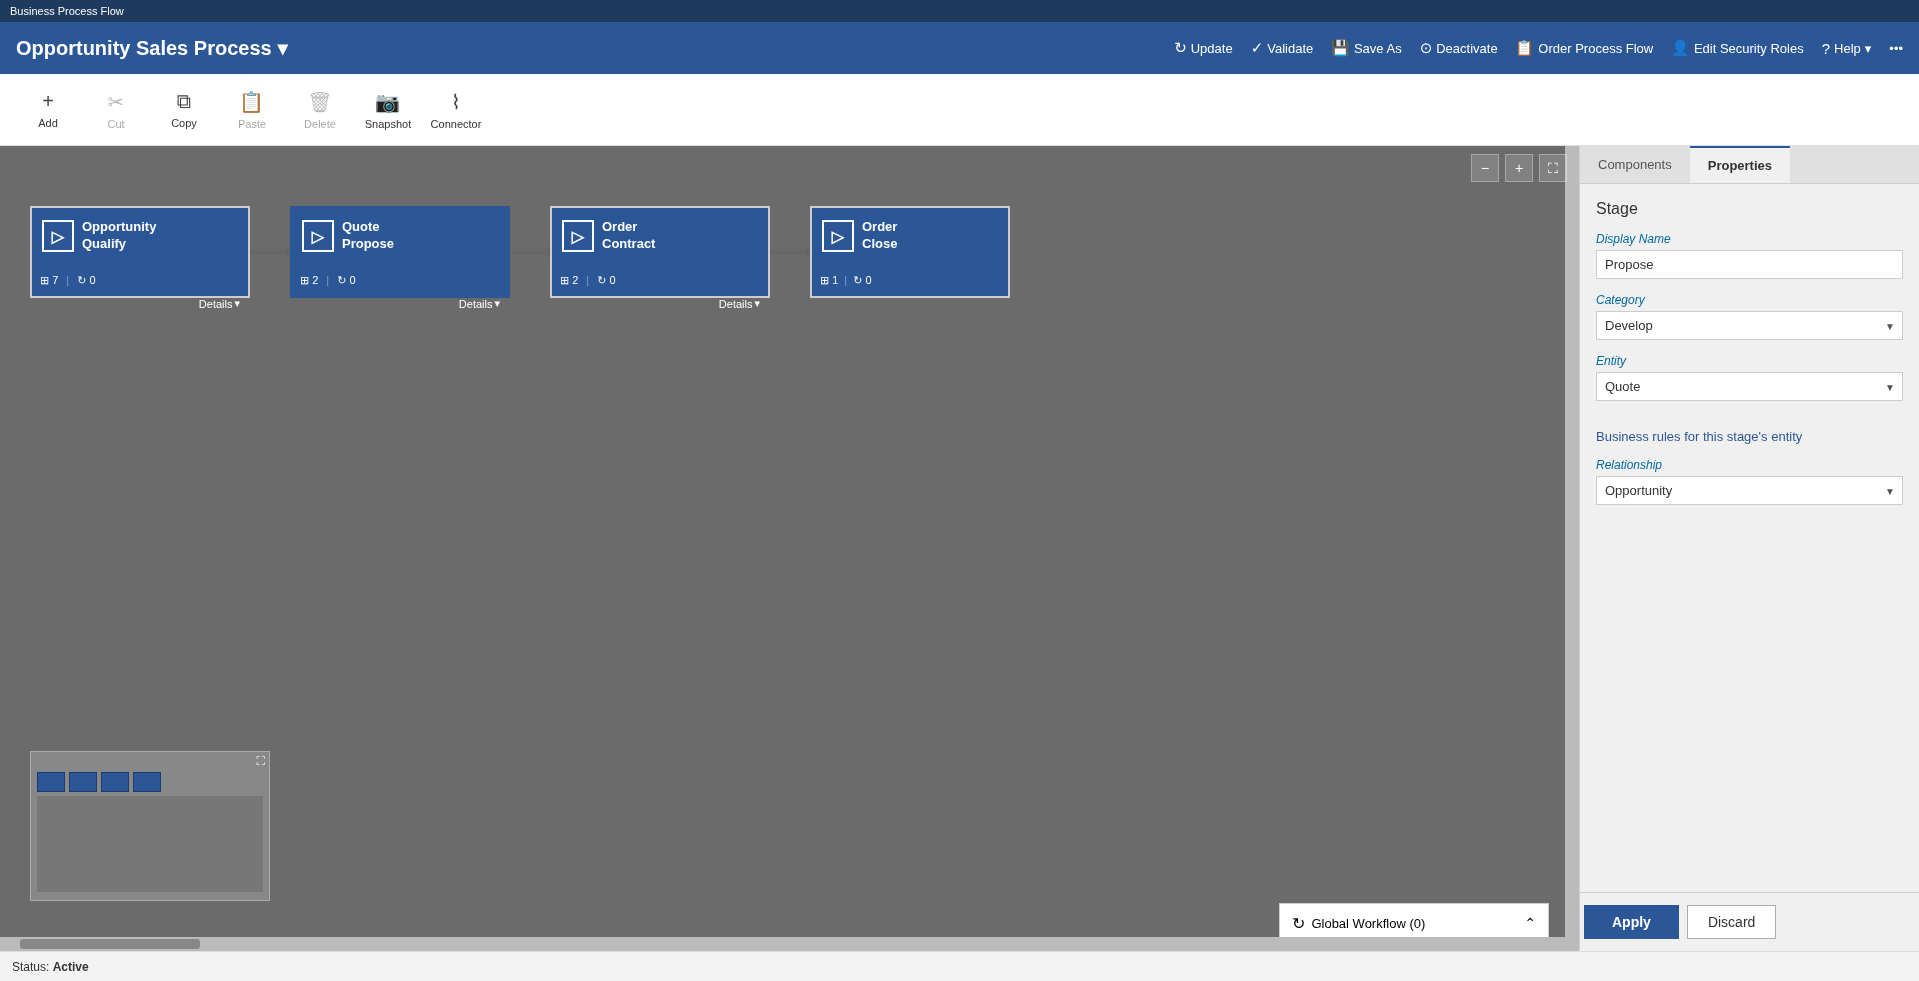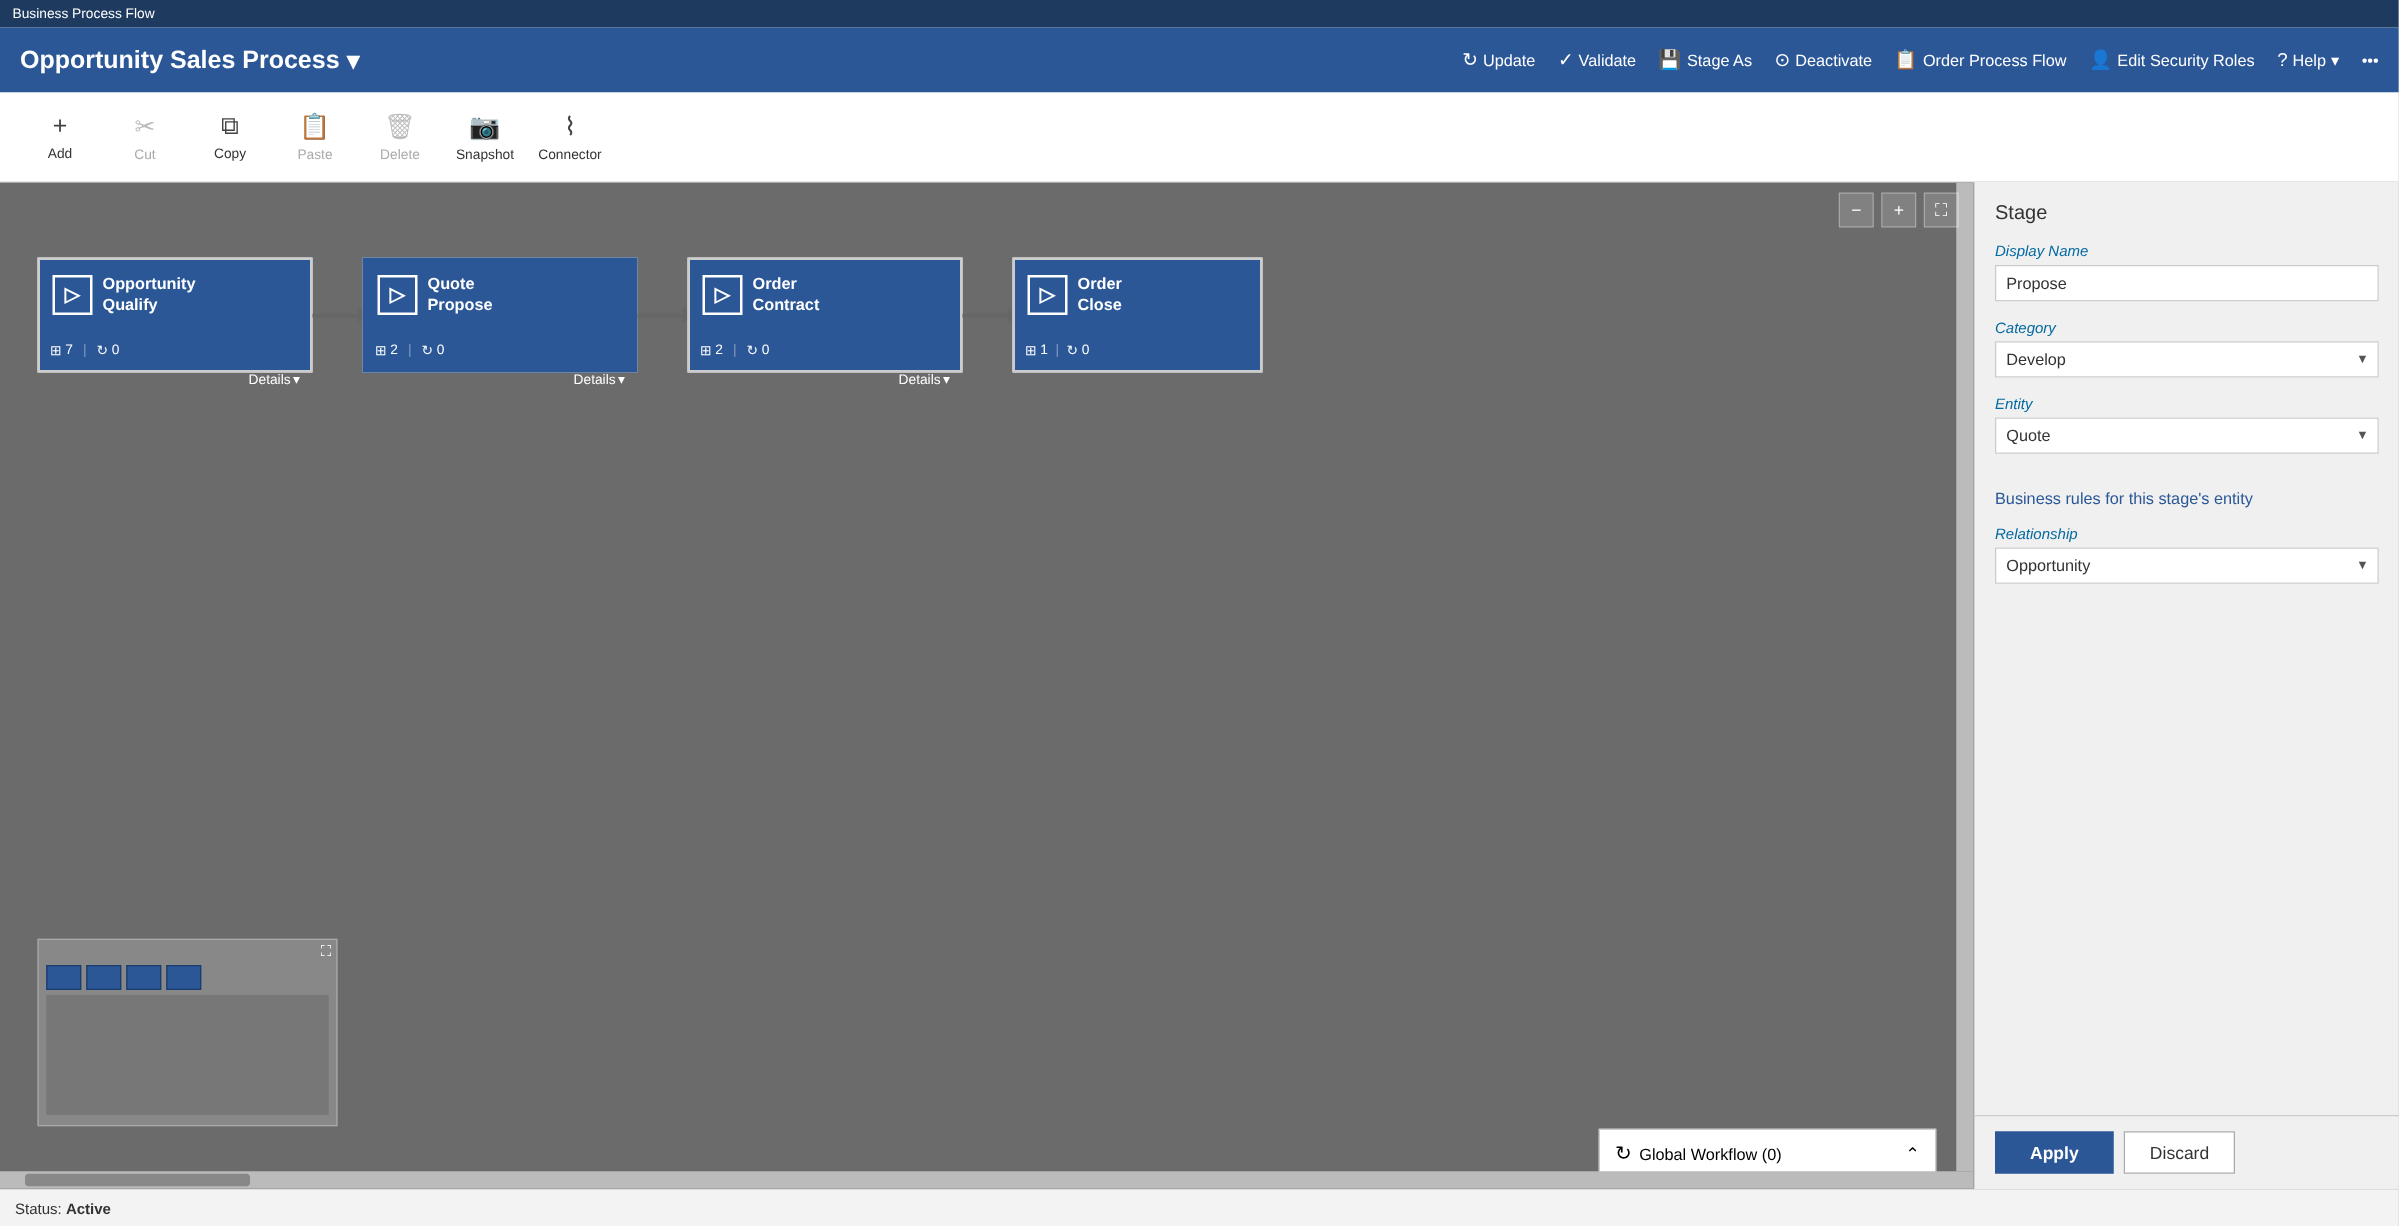--- a/index.html
+++ b/index.html
@@ -349,21 +349,21 @@
       pointer-events: none;
     }
     .business-rules-link {
       color: #2b5797;
       font-size: 13px;
       cursor: pointer;
       margin-top: 28px;
       display: block;
     }
     #panel-actions {
-      padding: 12px 16px;
+      padding: 12px 4px;
       display: flex;
       gap: 8px;
       border-top: 1px solid #ccc;
       background: #f0f0f0;
     }
     .btn-apply {
       background: #2b5797;
       color: #fff;
       border: none;
       padding: 8px 28px;
@@ -409,21 +409,21 @@
     <div class="nav-action">
       <span class="nav-icon">↻</span>
       <span>Update</span>
     </div>
     <div class="nav-action">
       <span class="nav-icon">✓</span>
       <span>Validate</span>
     </div>
     <div class="nav-action">
       <span class="nav-icon">💾</span>
-      <span>Stage As</span>
+      <span>Save As</span>
     </div>
     <div class="nav-action">
       <span class="nav-icon">⊙</span>
       <span>Deactivate</span>
     </div>
     <div class="nav-action">
       <span class="nav-icon">📋</span>
       <span>Order Process Flow</span>
     </div>
     <div class="nav-action">
@@ -602,20 +602,28 @@
 
     <div id="canvas-hscroll">
       <div id="canvas-hscroll-thumb"></div>
     </div>
 
     <div id="canvas-vscroll"></div>
 
   </div>
 
   <div id="right-panel">
+    <div id="panel-tabs">
+      <button class="panel-tab">
+        <span>Components</span>
+      </button>
+      <button class="panel-tab active">
+        <span>Properties</span>
+      </button>
+    </div>
 
     <div id="panel-content">
       <div class="panel-section-title">Stage</div>
 
       <div class="field-label">Display Name</div>
       <input class="field-input" type="text" value="Propose" style="">
 
       <div class="field-label">Category</div>
       <div class="select-wrapper">
         <select class="field-select">

